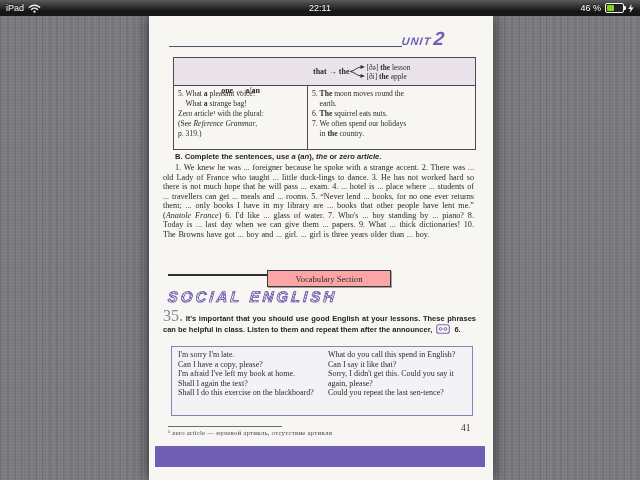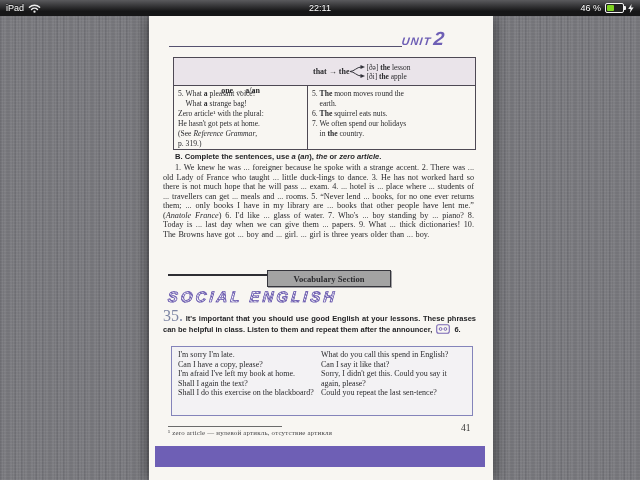--- a/index.html
+++ b/index.html
@@ -49,41 +49,41 @@
   .g-head .g-col-r{display:flex;align-items:center;padding-left:5px;gap:1px;}
   .g-head-lead{font-weight:bold;font-size:8px;white-space:nowrap;}
   .branches{display:flex;flex-direction:column;justify-content:center;line-height:9px;font-size:7.4px;white-space:nowrap;}
   .g-body .g-col-l,.g-body .g-col-r{padding:3px 4px 0 4px;line-height:9.9px;}
   .tline{white-space:pre;}
   
   .task-b{position:absolute;left:14px;top:136px;width:313px;font-family:"Liberation Sans",sans-serif;font-weight:bold;font-size:7.6px;text-indent:12px;color:#1f1f22;}
   .para{position:absolute;left:14px;top:147px;width:311px;font-size:8.2px;line-height:9.55px;text-align:justify;text-indent:12px;word-spacing:.6px;color:#2a2a2d;}
   
   .vocab-rule{position:absolute;left:19px;top:258px;width:100px;height:2.4px;background:#2e2e33;}
-  .vocab-box{position:absolute;left:118px;top:254px;width:124px;height:17px;border:1px solid #35353c;box-shadow:1px 1px 0 rgba(60,60,70,.45);display:flex;align-items:center;justify-content:center;font-weight:bold;font-size:8.6px;background:#a3a3a3;}
+  .vocab-box{position:absolute;left:118px;top:254px;width:124px;height:17px;border:1px solid #35353c;box-shadow:1px 1px 0 rgba(60,60,70,.45);display:flex;align-items:center;justify-content:center;font-weight:normal;font-size:8.6px;background:#fca5a5;}
   
   .social{
     position:absolute;left:19px;top:272px;
     font-family:"Liberation Sans",sans-serif;font-weight:bold;font-style:italic;
     font-size:15px;letter-spacing:3px;color:#6a5aad;transform:skewX(-4deg);
   }
   @supports (-webkit-background-clip:text){
     .social{
       background:repeating-linear-gradient(45deg,#6a5aad 0 1.1px,#f2f0fa 1.1px 2.6px);
       -webkit-background-clip:text;background-clip:text;
       -webkit-text-fill-color:transparent;
       -webkit-text-stroke:.7px #6a5aad;
     }
   }
   
   .ex35{position:absolute;left:14px;top:295px;width:313px;font-family:"Liberation Sans",sans-serif;font-weight:bold;font-size:7.5px;line-height:10.4px;text-align:justify;color:#1f1f22;}
   .ex35-num{font-family:"Liberation Serif",serif;font-weight:normal;font-size:16px;color:#7e86a4;}
   .cassette{vertical-align:-2px;margin:0 2px;}
   
-  .phrase-box{position:absolute;left:22px;top:330px;width:302px;height:70px;border:1px solid #8484ba;background:#f3f2f4;display:flex;padding:3px 6px 0 6px;gap:6px;font-size:8px;line-height:9.5px;}
+  .phrase-box{position:absolute;left:22px;top:330px;width:302px;height:70px;border:1px solid #8484ba;background:#f3f2f4;display:flex;padding:3px 6px 0 6px;gap:13px;font-size:8px;line-height:9.5px;}
   .ph-col-l{width:137px;}
   .ph-col-r{flex:1;}
   
   .foot-rule{position:absolute;left:19px;top:410px;width:114px;height:1px;background:#6b6b6b;}
   .footnote{position:absolute;left:19px;top:413px;font-size:6.9px;color:#474749;letter-spacing:.2px;}
   .pagenum{position:absolute;left:312px;top:407px;font-size:9.5px;color:#333;}
   .purple-bar{position:absolute;left:6px;top:430px;width:330px;height:21px;background:#6e5fb5;}
 </style>
 </head>
 <body>
@@ -133,21 +133,20 @@
             <span class="tline">[ðə] <b>the</b> lesson</span>
             <span class="tline">[ði] <b>the</b> apple</span>
           </span>
       </div>
     </div>
     <div class="g-body">
       <div class="g-col-l">
           <div class="tline">5. What <b>a</b> pleasant voice!</div>
           <div class="tline">    What <b>a</b> strange bag!</div>
           <div class="tline">Zero article¹ with the plural:</div>
-          <div class="tline">He hasn't got pets at home.</div>
           <div class="tline">(See <i>Reference Grammar</i>,</div>
           <div class="tline">p. 319.)</div>
         </div>
       <div class="g-col-r">
           <div class="tline">5. <b>The</b> moon moves round the</div>
           <div class="tline">    earth.</div>
           <div class="tline">6. <b>The</b> squirrel eats nuts.</div>
           <div class="tline">7. We often spend our holidays</div>
           <div class="tline">    in <b>the</b> country.</div>
         </div>

